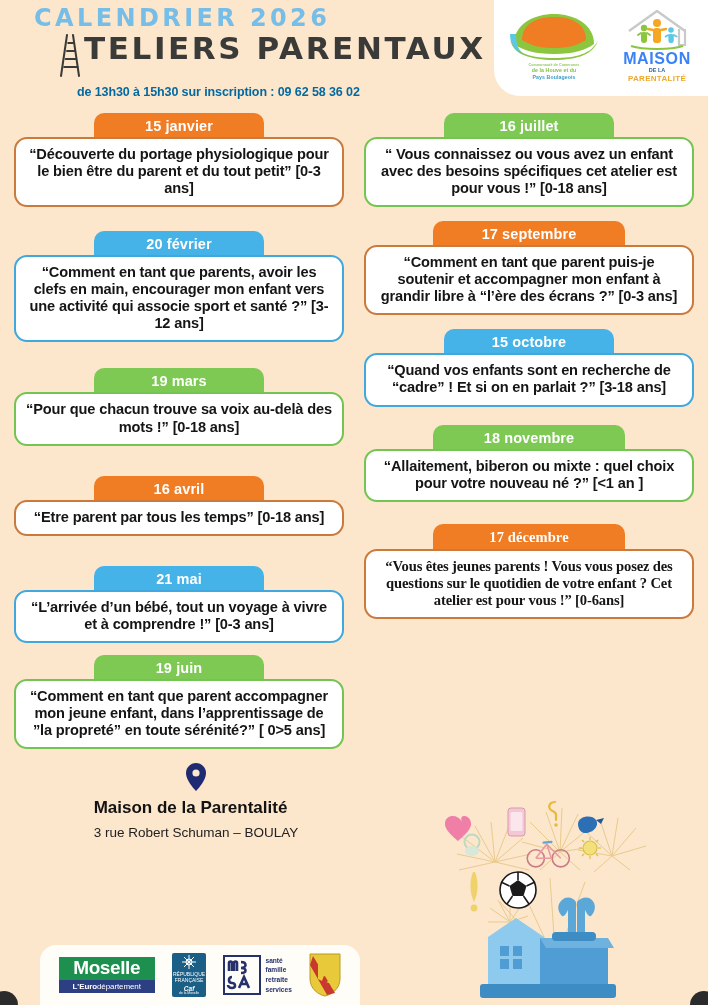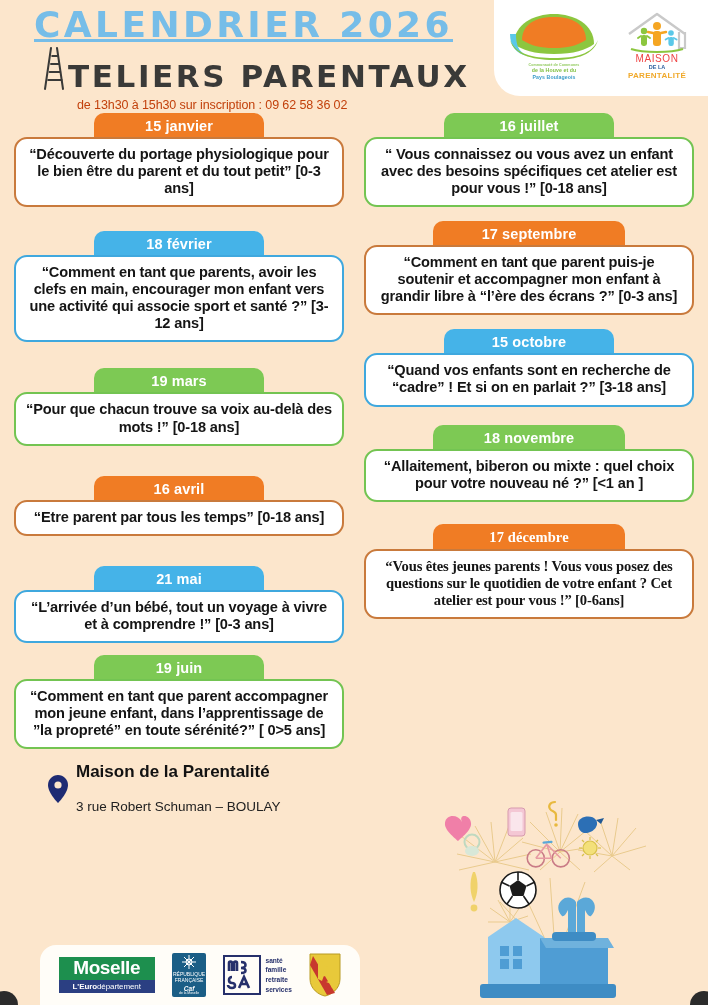--- a/index.html
+++ b/index.html
@@ -43,60 +43,58 @@
     line-height: 1.25;
     letter-spacing: .1px;
     margin-top: 1px;
   }
   .logo-ccphb .cap .tiny { font-size: 3.6px; color: #8fc95a; display:block; }
   .logo-ccphb .cap .blue { color: #3B9CC9; }
 
   .logo-maison { width: 86px; text-align: center; }
   .logo-maison .mark { display: block; margin: 0 auto; }
   .logo-maison .m1 {
-    font-size: 10px; font-weight: normal; color: #ef4444; letter-spacing: .6px;
+    font-size: 16px; font-weight: bold; color: #3b82f6; letter-spacing: .6px;
     line-height: 1.05;
   }
   .logo-maison .m2 { font-size: 5.5px; font-weight: bold; color: #2C5F9E; line-height: 1.3; }
   .logo-maison .m3 { font-size: 8px; font-weight: bold; color: #F0A92B; letter-spacing: .3px; }
 
   .title-block {
     position: absolute;
     left: 34px;
     top: 6px;
   }
   .title-main {
-    font-size: 36px;
+    font-size: 24px;
     font-weight: bold;
     color: #76BDE8;
     letter-spacing: 3.4px;
     line-height: 1.05;
     font-family: "DejaVu Sans", sans-serif;
-    text-decoration: underline;
   }
   .title-sub-row {
     display: flex;
-    align-items: flex-end;
     margin-top: 2px;
     position: relative;
-    left: 8px;
+    left: 24px;
   }
   .ladder { width: 30px; height: 44px; display:block; margin-right: -4px; margin-bottom: 2px;}
   .title-sub {
     font-size: 31px;
     font-weight: bold;
     color: #3A3A38;
     letter-spacing: 2.6px;
     line-height: 1;
     font-family: "DejaVu Sans", sans-serif;
   }
   .title-info {
     font-size: 12.5px;
-    font-weight: normal;
-    color: #c2410c;
+    font-weight: bold;
+    color: #0369a1;
     margin-top: 6px;
     margin-left: 43px;
     letter-spacing: -.1px;
   }
 
   
   .columns {
     display: flex;
     gap: 20px;
     padding: 0 14px;
@@ -160,27 +158,28 @@
   .col-right .event:nth-child(3) { margin-top: 8px; }
   .col-right .event:nth-child(4) { margin-top: 12px; }
   .col-right .event:nth-child(5) { margin-top: 16px; font-family: Liberation Serif, serif; }
 
   
   .address {
     display: flex;
     align-items: center;
     gap: 8px;
     margin: 8px 0 0 34px;
+    flex-direction: column;
   }
   .pin { width: 20px; height: 28px; flex: none; }
   .addr-text .line1 {
     font-size: 17px; font-weight: bold; color: #121212; line-height: 1.1;
   }
   .addr-text .line2 {
-    font-size: 13.5px; color: #222; line-height: 1.2; margin-top: 17px;
+    font-size: 13.5px; color: #222; line-height: 1.2; margin-top: 7px;
   }
 
   
   .footer-bar {
     position: absolute;
     left: 40px;
     bottom: 0;
     width: 320px;
     height: 60px;
     background: #FFFDF8;
@@ -302,21 +301,21 @@
 <div class="columns">
 
   <div class="col col-left">
 
     <div class="event c-orange">
       <div class="badge">15 janvier</div>
       <div class="card">“Découverte du portage physiologique pour le bien être du parent et du tout petit” [0-3 ans]</div>
     </div>
 
     <div class="event c-blue">
-      <div class="badge">18 février</div>
+      <div class="badge">20 février</div>
       <div class="card">“Comment en tant que parents, avoir les clefs en main, encourager mon enfant vers une activité qui associe sport et santé ?” [3-12 ans]</div>
     </div>
 
     <div class="event c-green">
       <div class="badge">19 mars</div>
       <div class="card">“Pour que chacun trouve sa voix au-delà des mots !”  [0-18 ans]</div>
     </div>
 
     <div class="event c-orange">
       <div class="badge">16 avril</div>

